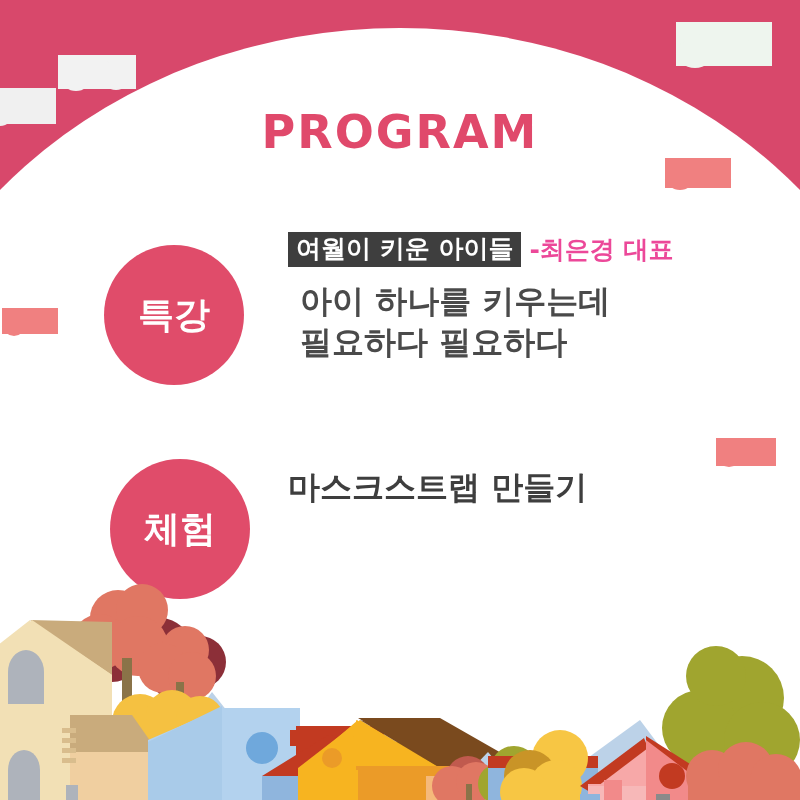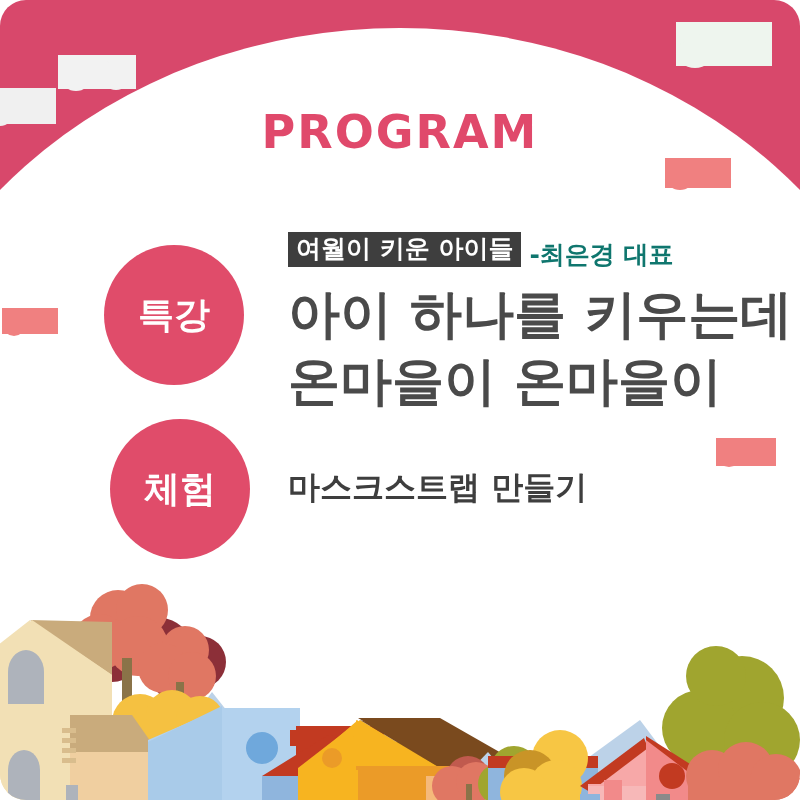--- a/index.html
+++ b/index.html
@@ -9,21 +9,20 @@
   }
   body {
     font-family: "Liberation Sans", "DejaVu Sans", sans-serif;
   }
   #poster {
     position: relative;
     width: 800px;
     height: 800px;
     overflow: hidden;
     background: #ffffff;
-    border-radius: 26px;
   }
 
   
   .sky {
     position: absolute;
     left: 0; top: 0;
     width: 800px;
     height: 300px;
     background: #d8486b;
     overflow: hidden;
@@ -75,51 +74,52 @@
     border-radius: 50%;
     background: #e04c6a;
     color: #ffffff;
     display: flex;
     align-items: center;
     justify-content: center;
     font-weight: bold;
     font-family: "DejaVu Sans", "Liberation Sans", sans-serif;
   }
   .row-1 .badge { left: 104px; top: 245px; width: 140px; height: 140px; font-size: 36px; }
-  .row-2 .badge { left: 110px; top: 419px; width: 140px; height: 140px; font-size: 36px; }
+  .row-2 .badge { left: 110px; top: 459px; width: 140px; height: 140px; font-size: 36px; }
 
   .copy { position: absolute; left: 288px; }
 
   .sub-line {
     display: flex;
-    align-items: flex-end;
+    align-items: center;
     font-size: 25px;
     font-weight: bold;
     white-space: nowrap;
     font-family: "DejaVu Sans", "Liberation Sans", sans-serif;
   }
   .sub-badge {
     background: #3e3e3e;
     color: #ffffff;
     padding: 4px 8px 6px 8px;
     line-height: 1;
   }
   .sub-speaker {
-    color: #0f766e;
+    color: #ec4899;
     margin-left: 8px;
     line-height: 1;
   }
   .headline {
     margin-top: 14px;
-    font-size: 52px;
+    font-size: 32px;
     font-weight: bold;
     line-height: 1.28;
     color: #4a4a4a;
     white-space: nowrap;
     font-family: "DejaVu Sans", "Liberation Sans", sans-serif;
+    margin-left: 12px;
   }
   .headline-2 {
     font-size: 32px;
     font-weight: bold;
     color: #3e3e3e;
     white-space: nowrap;
     line-height: 1.1;
     font-family: "DejaVu Sans", "Liberation Sans", sans-serif;
   }
   .note {
@@ -197,21 +197,21 @@
 
   <div class="row row-1">
     <div class="badge">특강</div>
     <div class="copy" style="top:232px;">
       <div class="sub-line">
         <span class="sub-badge">여월이 키운 아이들</span>
         <span class="sub-speaker">-최은경 대표</span>
       </div>
       <div class="headline">
         <div>아이 하나를 키우는데</div>
-        <div>온마을이 온마을이</div>
+        <div>필요하다 필요하다</div>
       </div>
     </div>
   </div>
 
   <div class="row row-2">
     <div class="badge">체험</div>
     <div class="copy" style="top:470px;">
       <div class="headline-2">마스크스트랩 만들기</div>
     </div>
   </div>

